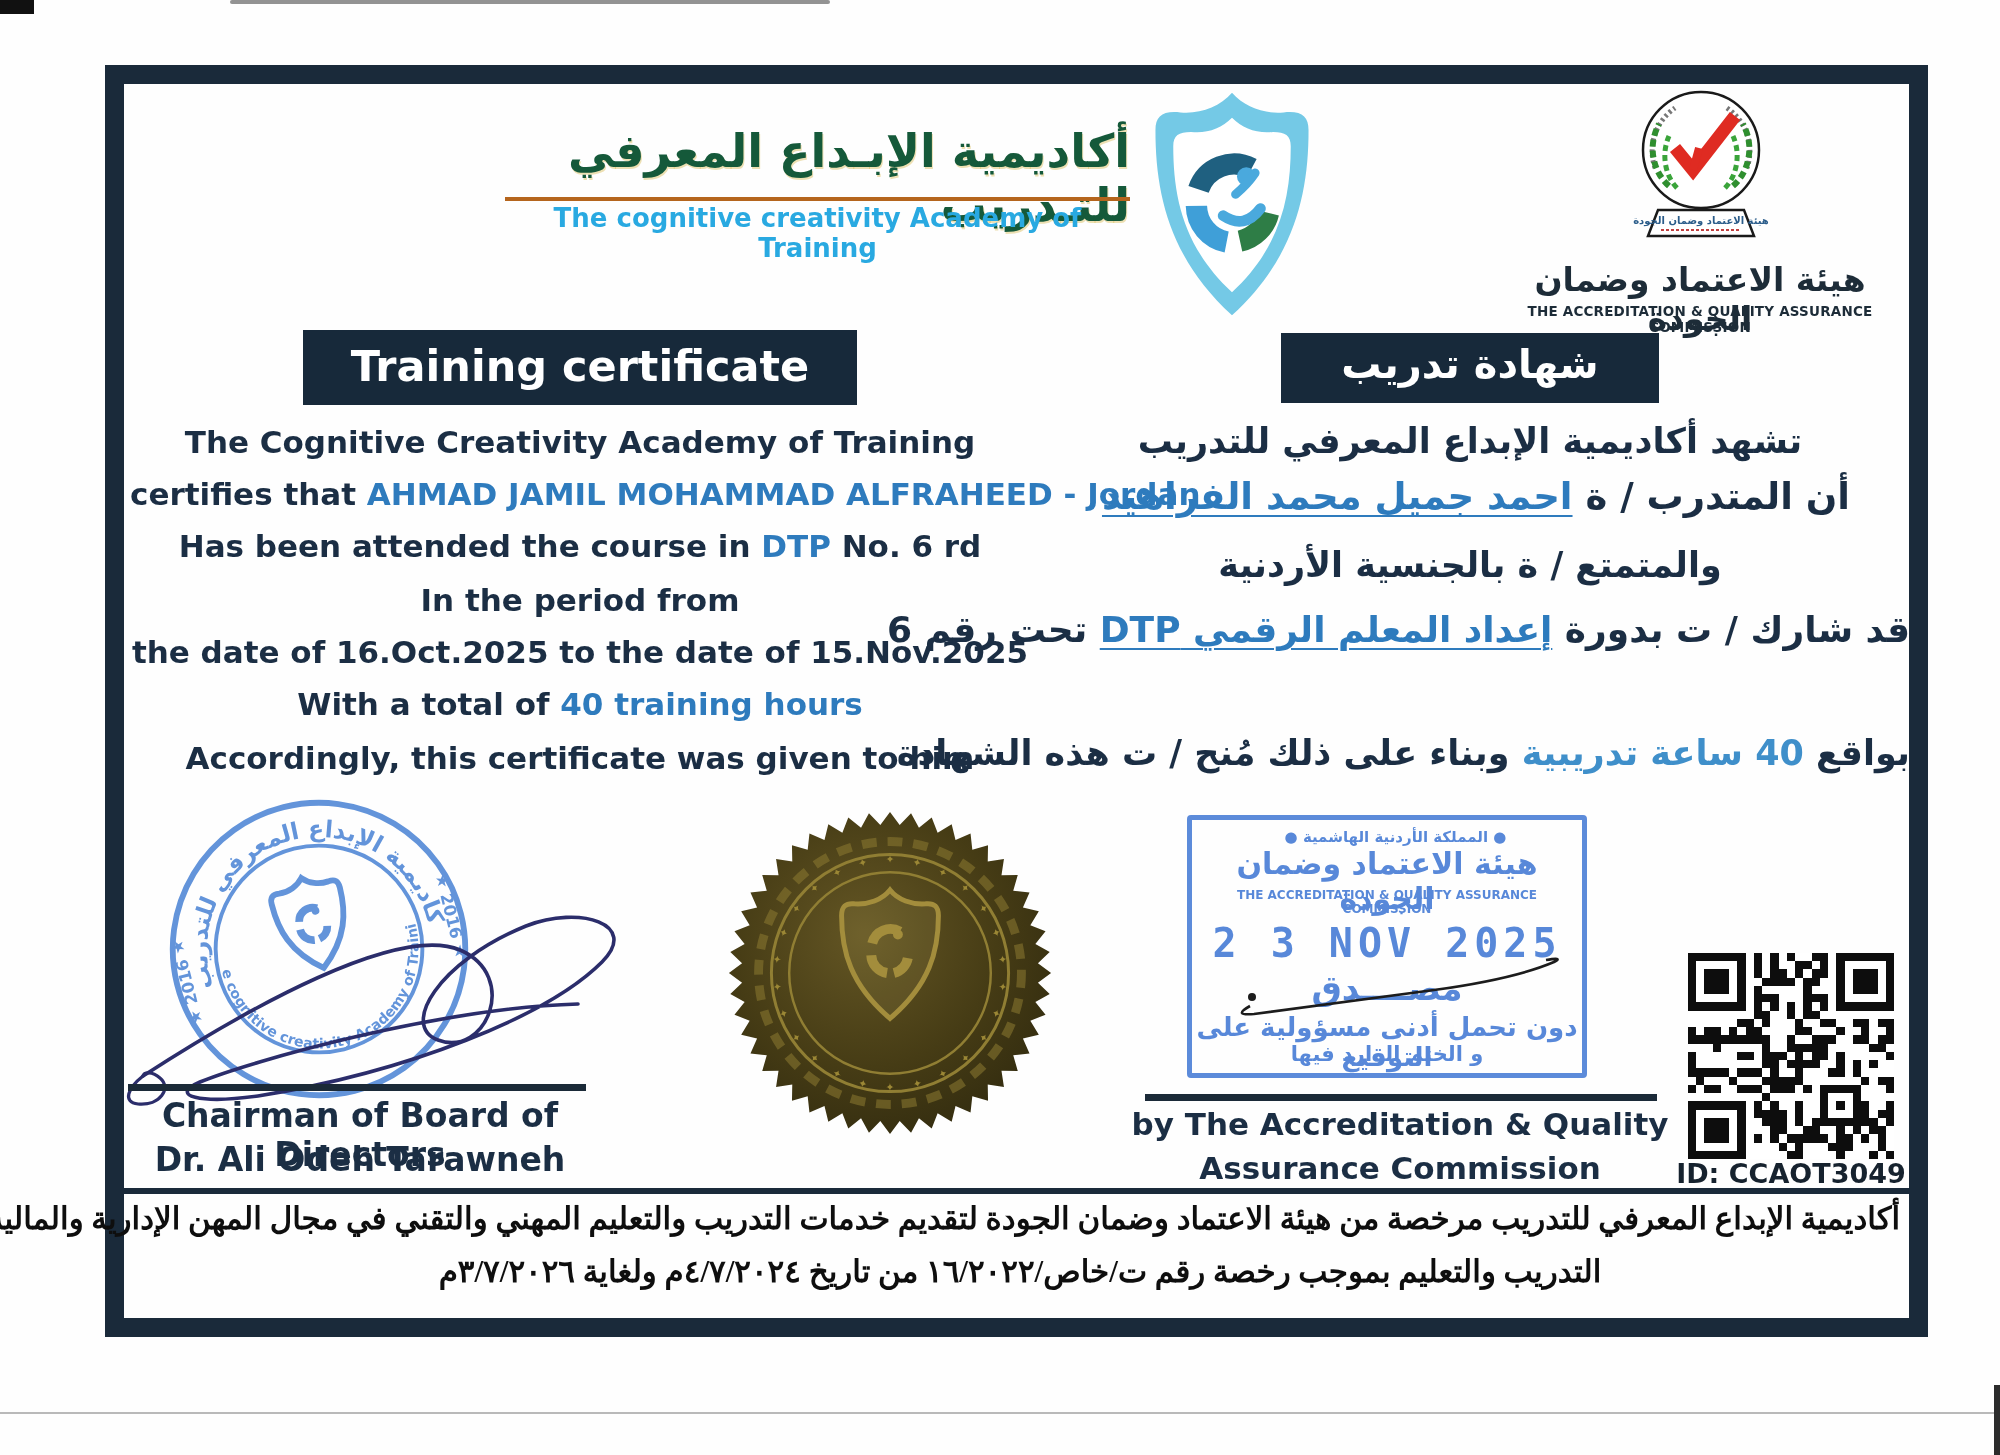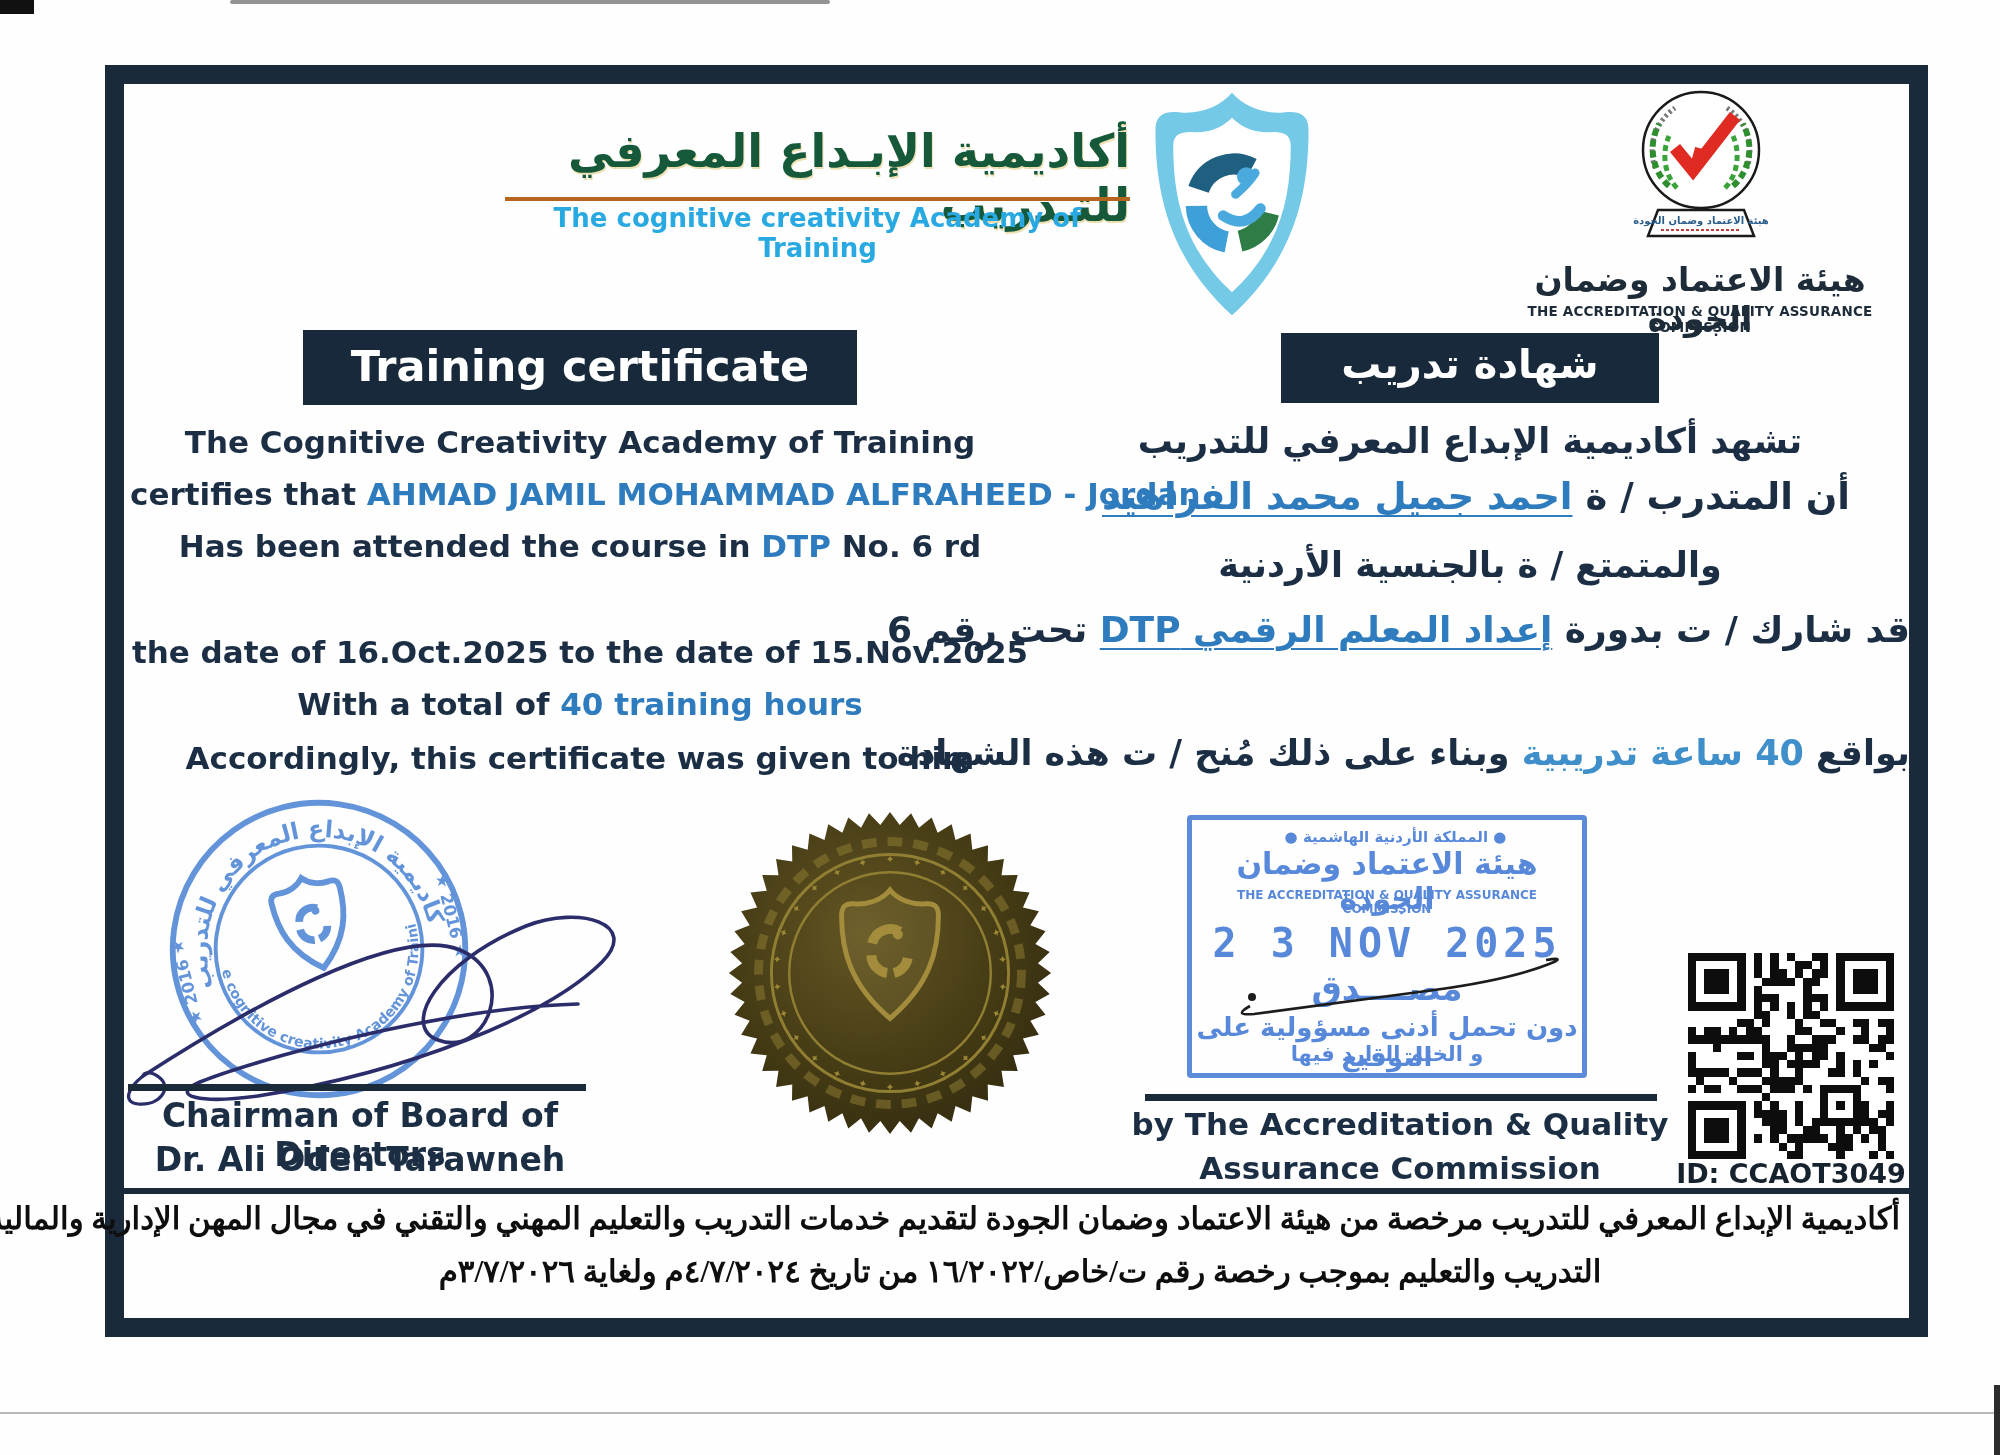--- a/index.html
+++ b/index.html
@@ -109,20 +109,21 @@
     <div class="hboxwrap" style="top:0;">
       <span class="hbox hbox-en">Training certificate</span>
     </div>
     <div class="cline" style="top:94px;font-size:31px;">The Cognitive Creativity Academy of Training</div>
     <div class="cline" style="top:146px;font-size:31px;">
       <span>certifies that </span><span class="blue">AHMAD JAMIL MOHAMMAD ALFRAHEED - Jordan</span>
     </div>
     <div class="cline" style="top:198px;font-size:31px;">
       <span>Has been attended the course in </span><span class="blue">DTP</span><span> No. 6 rd</span>
     </div>
+    <div class="cline" style="top:252px;font-size:31px;">In the period from</div>
     <div class="cline" style="top:304px;font-size:31px;">the date of 16.Oct.2025 to the date of 15.Nov.2025</div>
     <div class="cline" style="top:356px;font-size:31px;">
       <span>With a total of  </span><span class="blue">40 training hours</span>
     </div>
     <div class="cline" style="top:410px;font-size:31px;">Accordingly, this certificate was given to him</div>
   </div>
 
   <div class="abs col-ar">
     <div class="hboxwrap" style="top:0;">
       <span class="hbox hbox-ar">شهادة تدريب</span>

